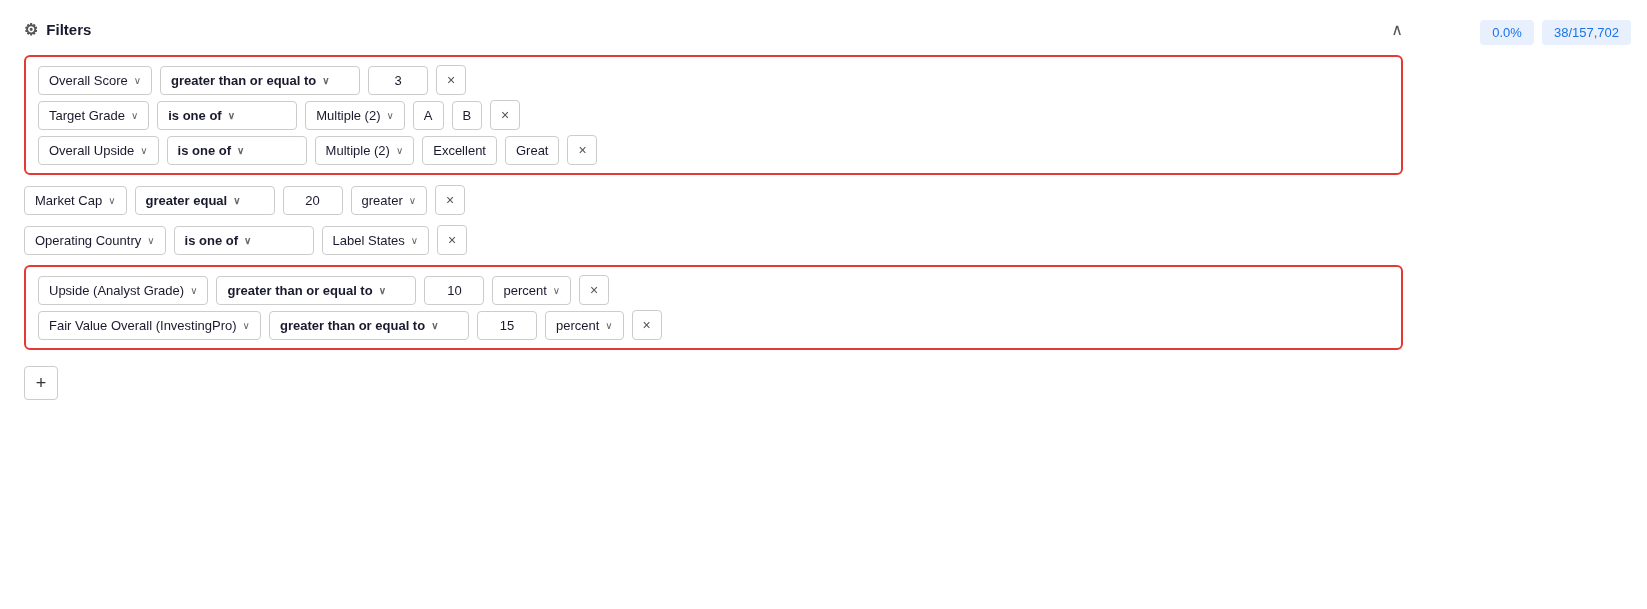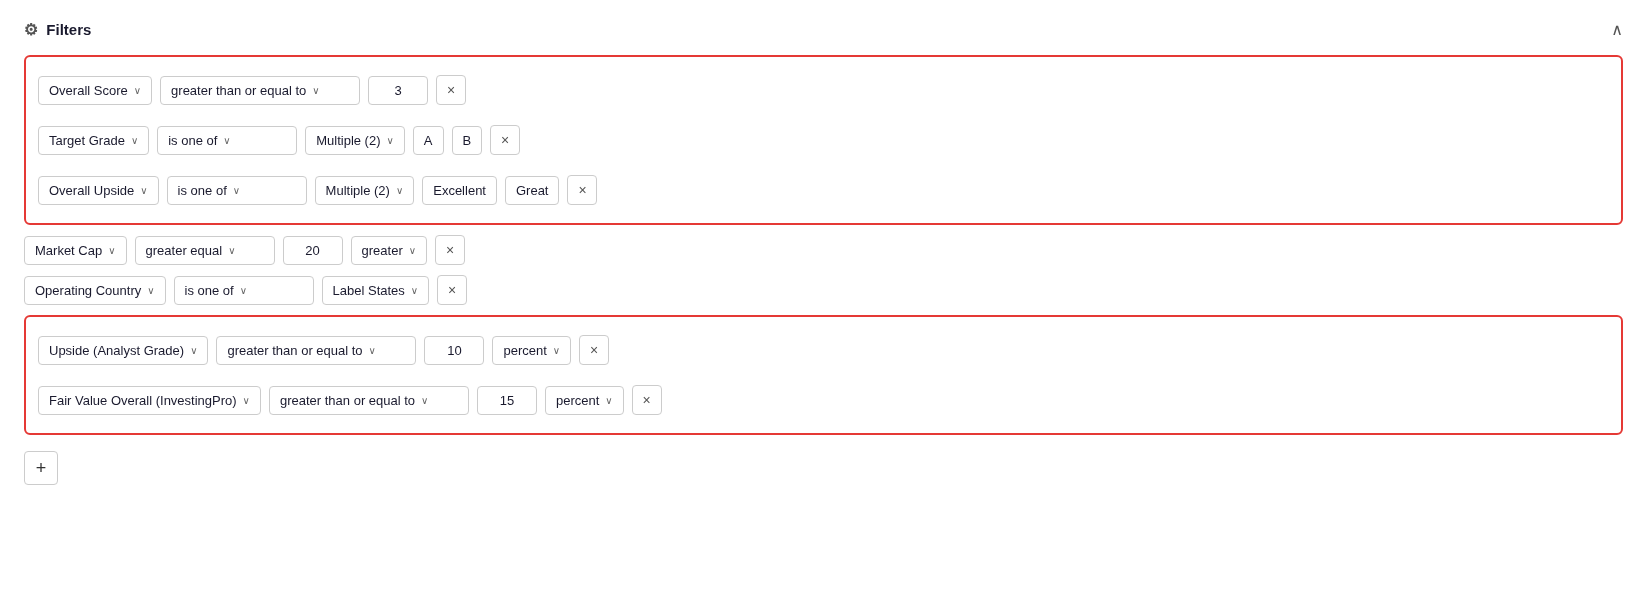--- a/index.html
+++ b/index.html
@@ -44,24 +44,24 @@
       cursor: pointer;
     }
     .filters-body {
       display: flex;
       flex-direction: column;
       gap: 10px;
     }
     .filter-group-box {
       border: 2px solid #e53935;
       border-radius: 6px;
-      padding: 18px 12px;
+      padding: 8px 12px;
       display: flex;
       flex-direction: column;
-      gap: 20px;
+      gap: 5px;
     }
     .filter-row {
       display: flex;
       align-items: center;
       gap: 8px;
       flex-wrap: nowrap;
     }
     .filter-select {
       display: flex;
       align-items: center;
@@ -146,20 +146,21 @@
     .stat-badge {
       background: #e8f0fe;
       color: #1a73e8;
       border-radius: 4px;
       padding: 5px 12px;
       font-size: 13px;
       font-weight: 500;
     }
     .condition-select {
       min-width: 140px;
+      font-weight: bold;
     }
     .large-condition-select {
       min-width: 200px;
     }
   </style>
 </head>
 <body>
 
 <div class="page-container">
   <div class="filters-panel">
@@ -316,13 +317,19 @@
             <span>×</span>
           </div>
         </div>
       </div>
 
       <div class="add-filter-btn">+</div>
 
     </div>
   </div>
 
+  <div class="right-panel">
+    <div class="stats-row">
+      <span class="stat-badge">0.0%</span>
+      <span class="stat-badge">38/157,702</span>
+    </div>
+  </div>
 </div>
 
 </body></html>

